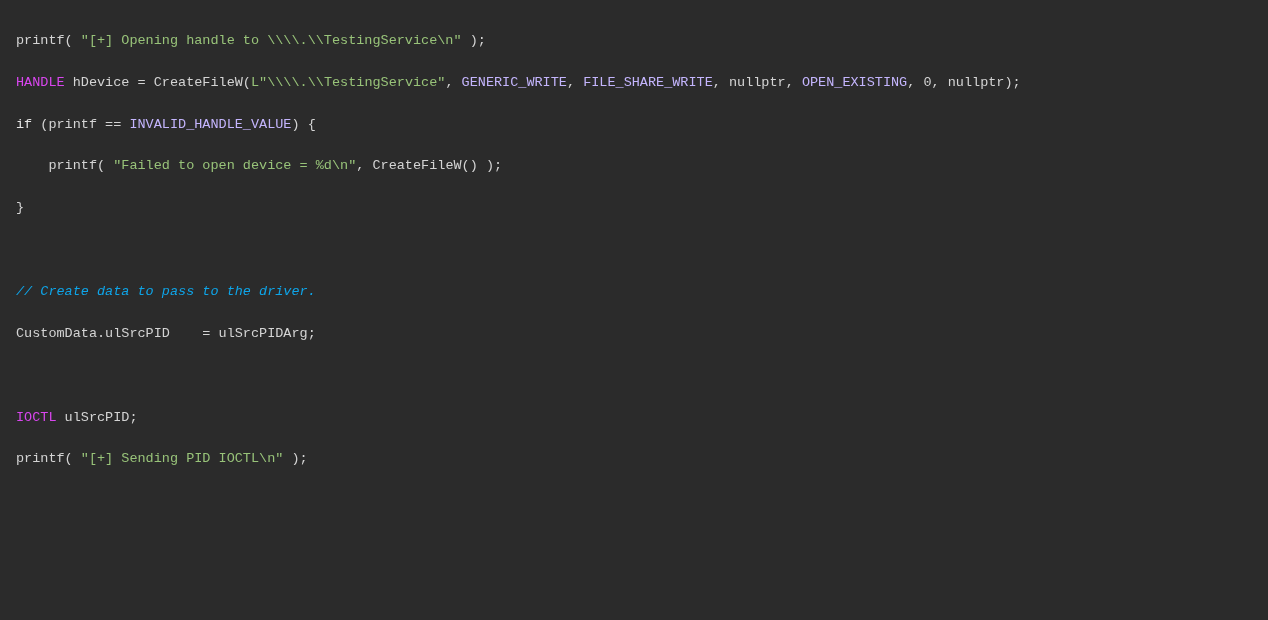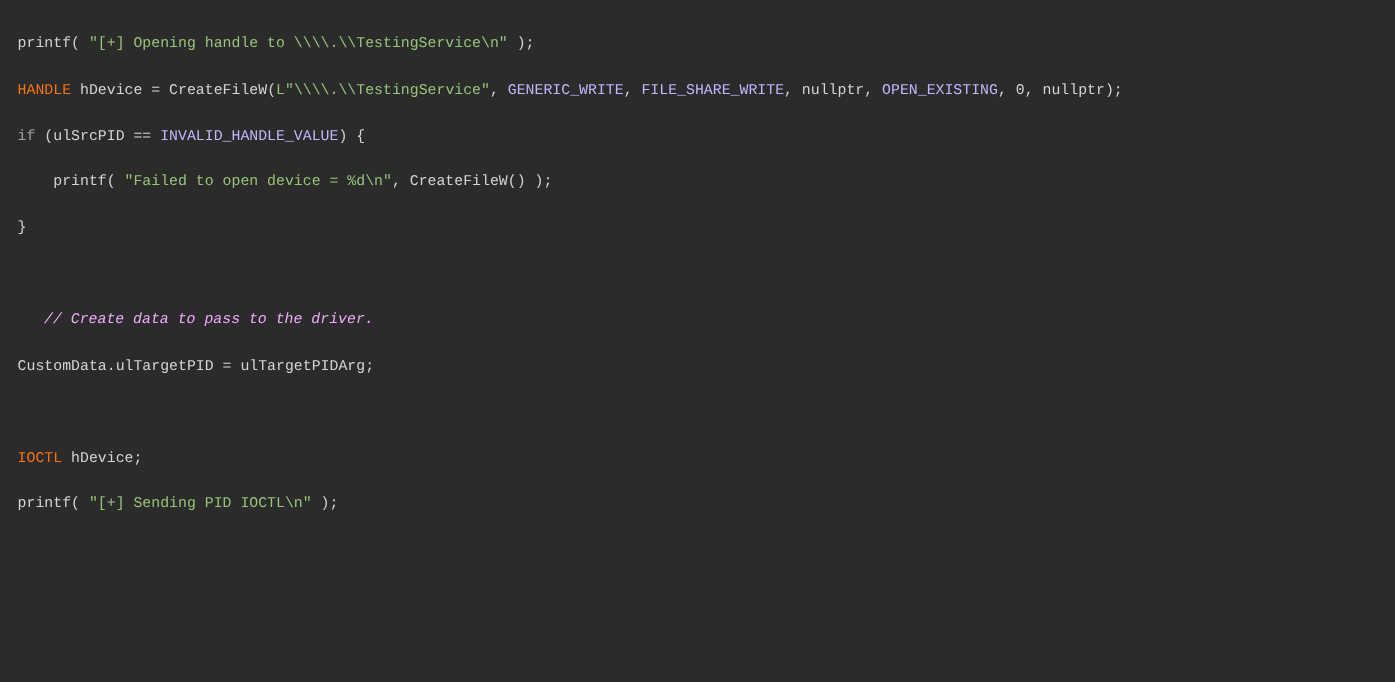--- a/index.html
+++ b/index.html
@@ -27,40 +27,40 @@
       min-height: 620px;
     }
 
     .line {
       display: block;
       min-height: 1.55em;
     }
 
     
     .white    { color: #d4d4d4; text-align: right; }
-    .yellow   { color: #f97316; margin-top: 32px; }
+    .yellow   { color: #d946ef; margin-top: 32px; }
     .orange   { color: #c4b5fd; }
     .green    { color: #98c379; }
-    .red      { color: #a3a3a3; }
-    .comment  { color: #f0abfc; font-style: italic; margin-left: 24px; }
+    .red      { color: #e5e5e5; }
+    .comment  { color: #0ea5e9; font-style: italic; }
   </style>
 </head>
 <body>
 
 <div class="code-block">
 <span class="line"><span class="white">printf</span><span class="white">( </span><span class="green">"[+] Opening handle to \\\\.\\TestingService\n"</span><span class="white"> );</span></span>
 <span class="line"><span class="yellow">HANDLE</span><span class="white"> hDevice = </span><span class="white">CreateFileW</span><span class="white">(</span><span class="green">L"\\\\.\\TestingService"</span><span class="white">, </span><span class="orange">GENERIC_WRITE</span><span class="white">, </span><span class="orange">FILE_SHARE_WRITE</span><span class="white">, nullptr, </span><span class="orange">OPEN_EXISTING</span><span class="white">, 0, nullptr);</span></span>
-<span class="line"><span class="red">if</span><span class="white"> (ulSrcPID == </span><span class="orange">INVALID_HANDLE_VALUE</span><span class="white">) {</span></span>
+<span class="line"><span class="red">if</span><span class="white"> (printf == </span><span class="orange">INVALID_HANDLE_VALUE</span><span class="white">) {</span></span>
 <span class="line"><span class="white">    printf</span><span class="white">( </span><span class="green">"Failed to open device = %d\n"</span><span class="white">, </span><span class="white">CreateFileW</span><span class="white">() );</span></span>
 <span class="line"><span class="white">}</span></span>
 <span class="line"> </span>
 <span class="line"><span class="comment">// Create data to pass to the driver.</span></span>
-<span class="line"><span class="white">CustomData.ulTargetPID = ulTargetPIDArg;</span></span>
+<span class="line"><span class="white">CustomData.ulSrcPID    = ulSrcPIDArg;</span></span>
 <span class="line"> </span>
-<span class="line"><span class="yellow">IOCTL</span><span class="white"> hDevice;</span></span>
+<span class="line"><span class="yellow">IOCTL</span><span class="white"> ulSrcPID;</span></span>
 <span class="line"><span class="white">printf</span><span class="white">( </span><span class="green">"[+] Sending PID IOCTL\n"</span><span class="white"> );</span></span>
 
 
 
 
 
 
 
 
 

